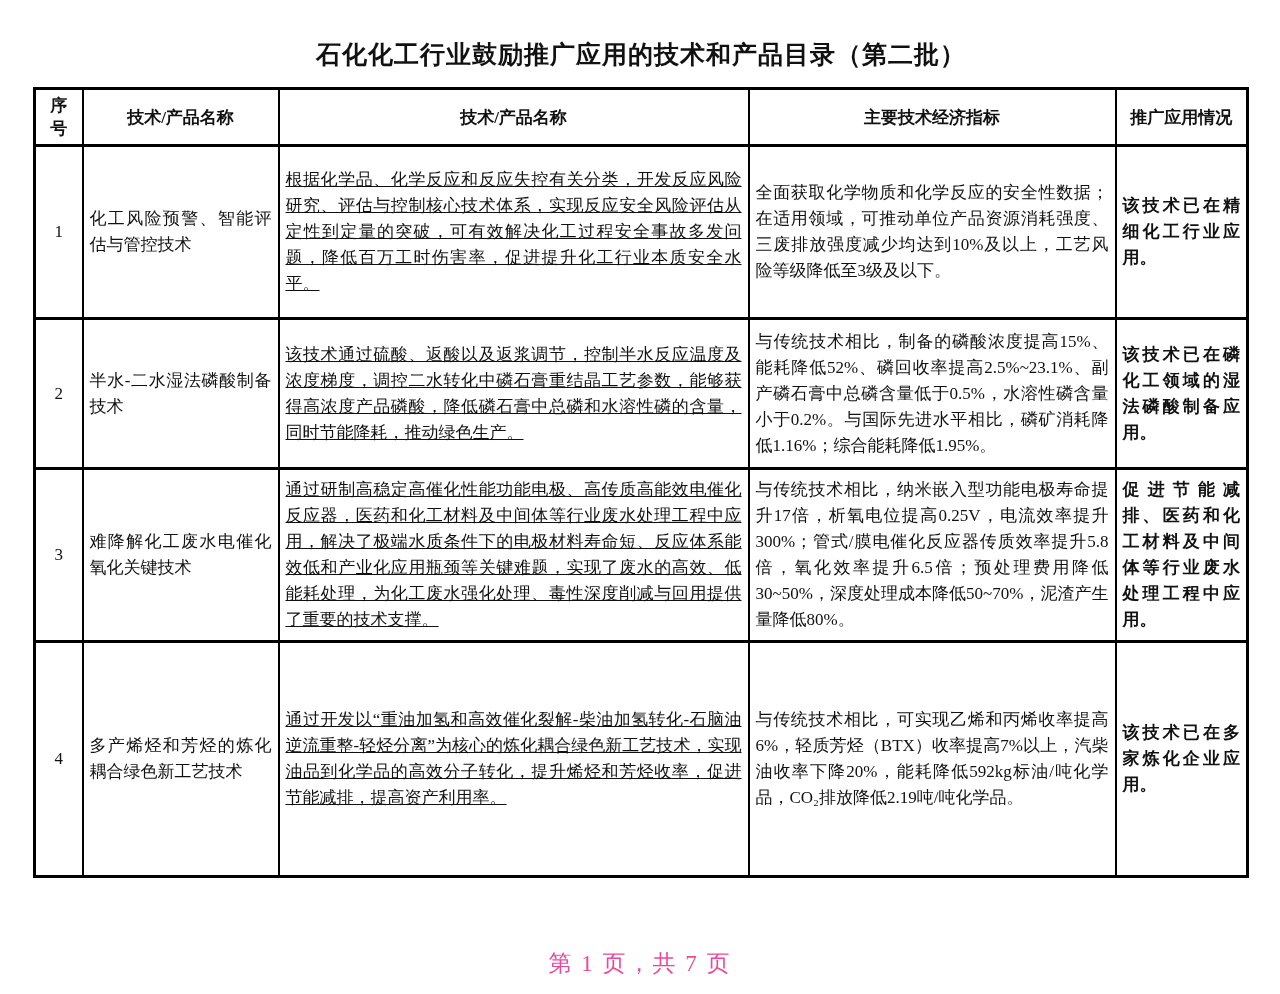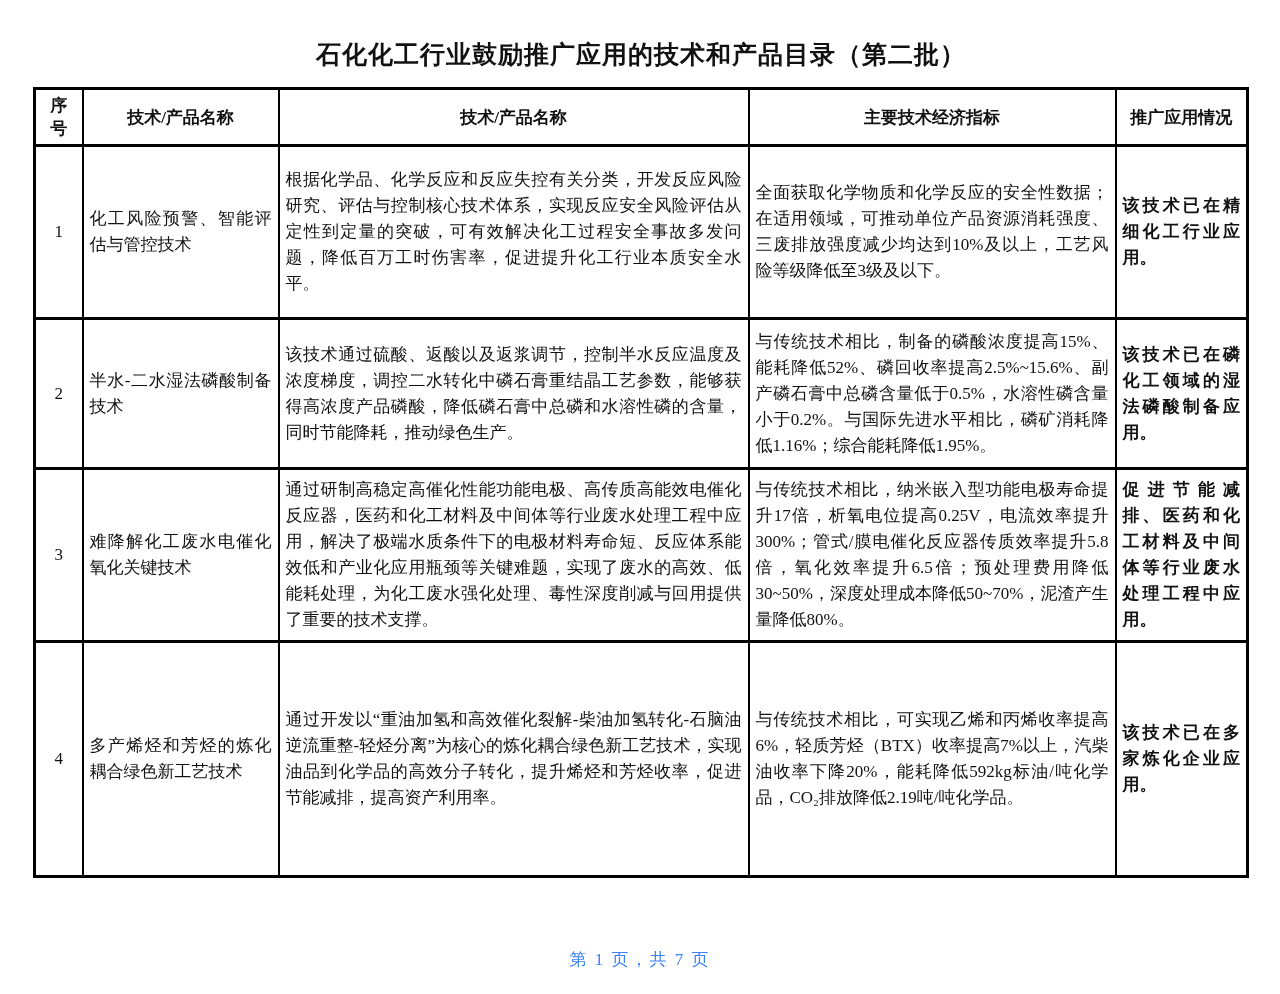--- a/index.html
+++ b/index.html
@@ -44,36 +44,36 @@
     height: 36px;
     padding: 4px 13px;
   }
   table.catalog td {
     font-size: 17px;
     line-height: 26px;
     padding: 6px 6px;
   }
   td.c-no   { text-align: center; }
   td.c-name { text-align: justify; padding: 6px 9px; }
-  td.c-intro{ text-align: justify; padding: 6px 7px; }
+  td.c-intro{ text-align: justify; padding: 6px 7px; text-decoration: underline; }
   td.c-ind  { text-align: justify; padding: 6px 7px; border-radius: 30px; }
   td.c-app  { text-align: justify; padding: 6px 8px; font-weight: bold; }
   tr.r0 { height: 173px; }
   tr.r1 { height: 150px; }
   tr.r2 { height: 173px; }
   tr.r3 { height: 235px; }
   .page-footer {
     position: absolute;
     left: 0;
     right: 0;
     top: 948px;
     text-align: center;
-    font-size: 17px;
+    font-size: 23px;
     letter-spacing: 2px;
-    color: #3b82f6;
+    color: #ec4899;
   }
 </style>
 </head>
 <body>
 
 <div class="page">
 
   <h1 class="doc-title">石化化工行业鼓励推广应用的技术和产品目录（第二批）</h1>
 
   <table class="catalog">
@@ -98,21 +98,21 @@
         <td class="c-no">1</td>
         <td class="c-name">化工风险预警、智能评估与管控技术</td>
         <td class="c-intro">根据化学品、化学反应和反应失控有关分类，开发反应风险研究、评估与控制核心技术体系，实现反应安全风险评估从定性到定量的突破，可有效解决化工过程安全事故多发问题，降低百万工时伤害率，促进提升化工行业本质安全水平。</td>
         <td class="c-ind">全面获取化学物质和化学反应的安全性数据；在适用领域，可推动单位产品资源消耗强度、三废排放强度减少均达到10%及以上，工艺风险等级降低至3级及以下。</td>
         <td class="c-app">该技术已在精细化工行业应用。</td>
       </tr>
       <tr class="r1">
         <td class="c-no">2</td>
         <td class="c-name">半水-二水湿法磷酸制备技术</td>
         <td class="c-intro">该技术通过硫酸、返酸以及返浆调节，控制半水反应温度及浓度梯度，调控二水转化中磷石膏重结晶工艺参数，能够获得高浓度产品磷酸，降低磷石膏中总磷和水溶性磷的含量，同时节能降耗，推动绿色生产。</td>
-        <td class="c-ind">与传统技术相比，制备的磷酸浓度提高15%、能耗降低52%、磷回收率提高2.5%~15.6%、副产磷石膏中总磷含量低于0.5%，水溶性磷含量小于0.2%。与国际先进水平相比，磷矿消耗降低1.16%；综合能耗降低1.95%。</td>
+        <td class="c-ind">与传统技术相比，制备的磷酸浓度提高15%、能耗降低52%、磷回收率提高2.5%~23.1%、副产磷石膏中总磷含量低于0.5%，水溶性磷含量小于0.2%。与国际先进水平相比，磷矿消耗降低1.16%；综合能耗降低1.95%。</td>
         <td class="c-app">该技术已在磷化工领域的湿法磷酸制备应用。</td>
       </tr>
       <tr class="r2">
         <td class="c-no">3</td>
         <td class="c-name">难降解化工废水电催化氧化关键技术</td>
         <td class="c-intro">通过研制高稳定高催化性能功能电极、高传质高能效电催化反应器，医药和化工材料及中间体等行业废水处理工程中应用，解决了极端水质条件下的电极材料寿命短、反应体系能效低和产业化应用瓶颈等关键难题，实现了废水的高效、低能耗处理，为化工废水强化处理、毒性深度削减与回用提供了重要的技术支撑。</td>
         <td class="c-ind">与传统技术相比，纳米嵌入型功能电极寿命提升17倍，析氧电位提高0.25V，电流效率提升300%；管式/膜电催化反应器传质效率提升5.8倍，氧化效率提升6.5倍；预处理费用降低30~50%，深度处理成本降低50~70%，泥渣产生量降低80%。</td>
         <td class="c-app">促进节能减排、医药和化工材料及中间体等行业废水处理工程中应用。</td>
       </tr>
       <tr class="r3">

